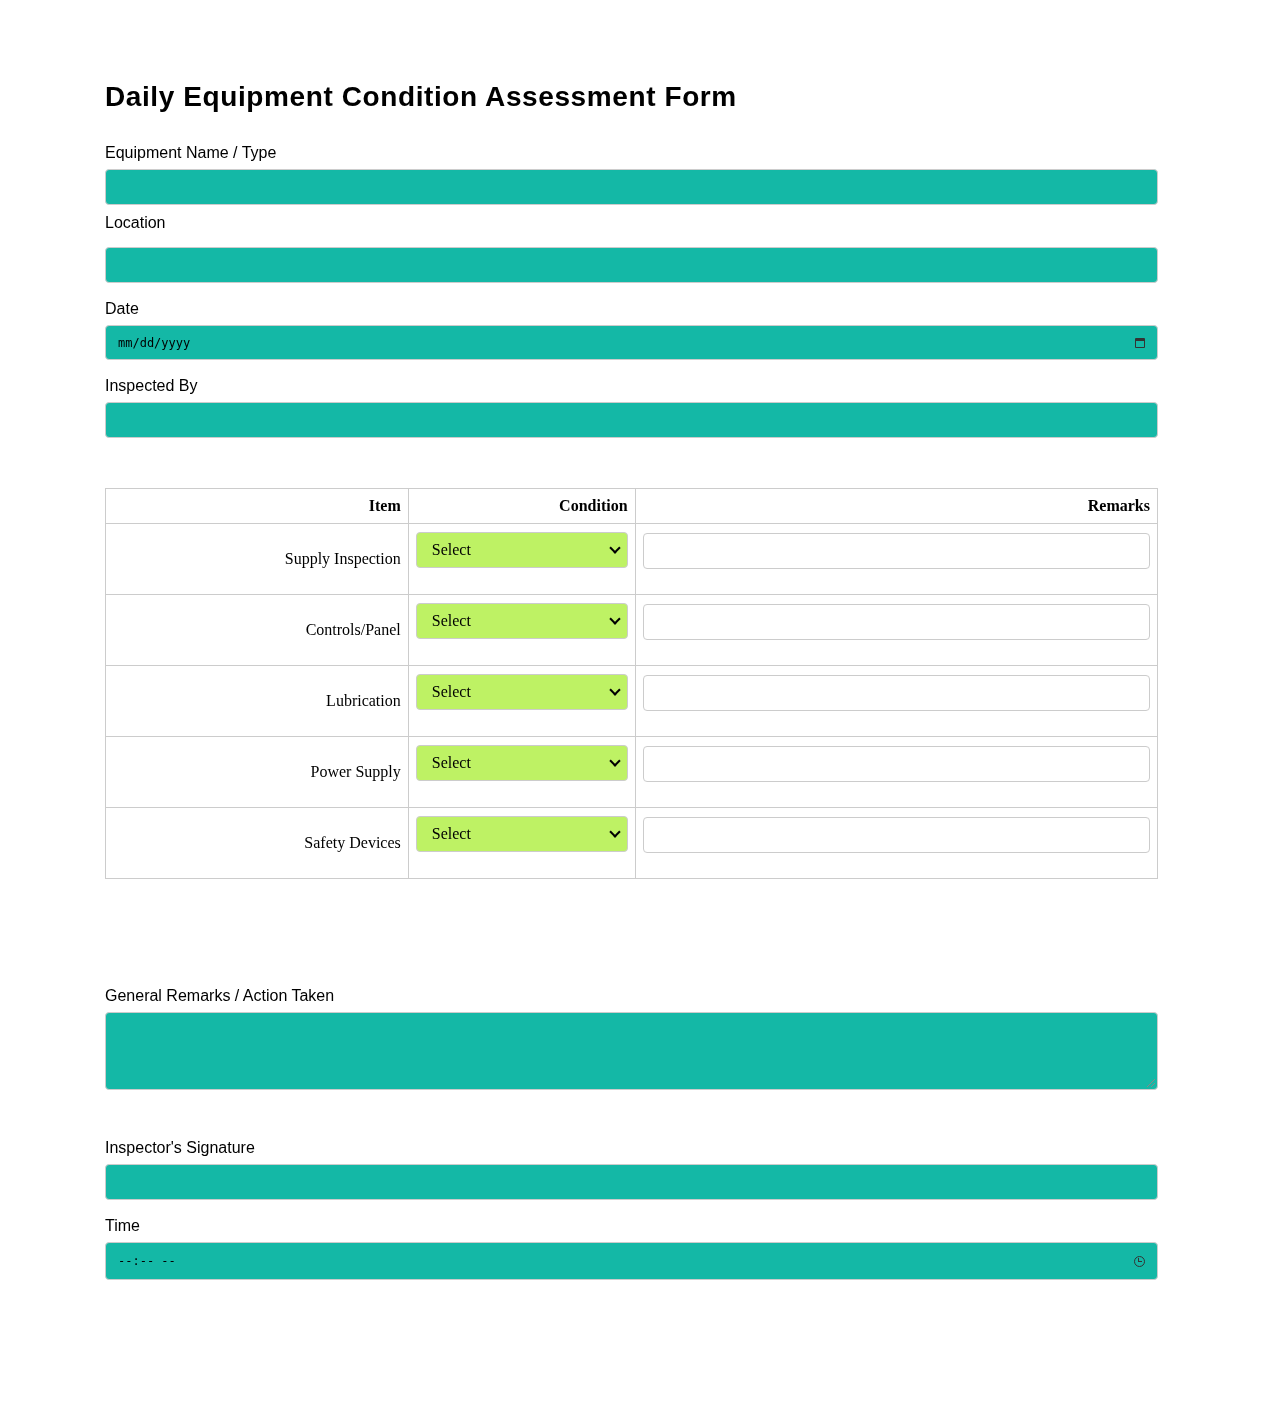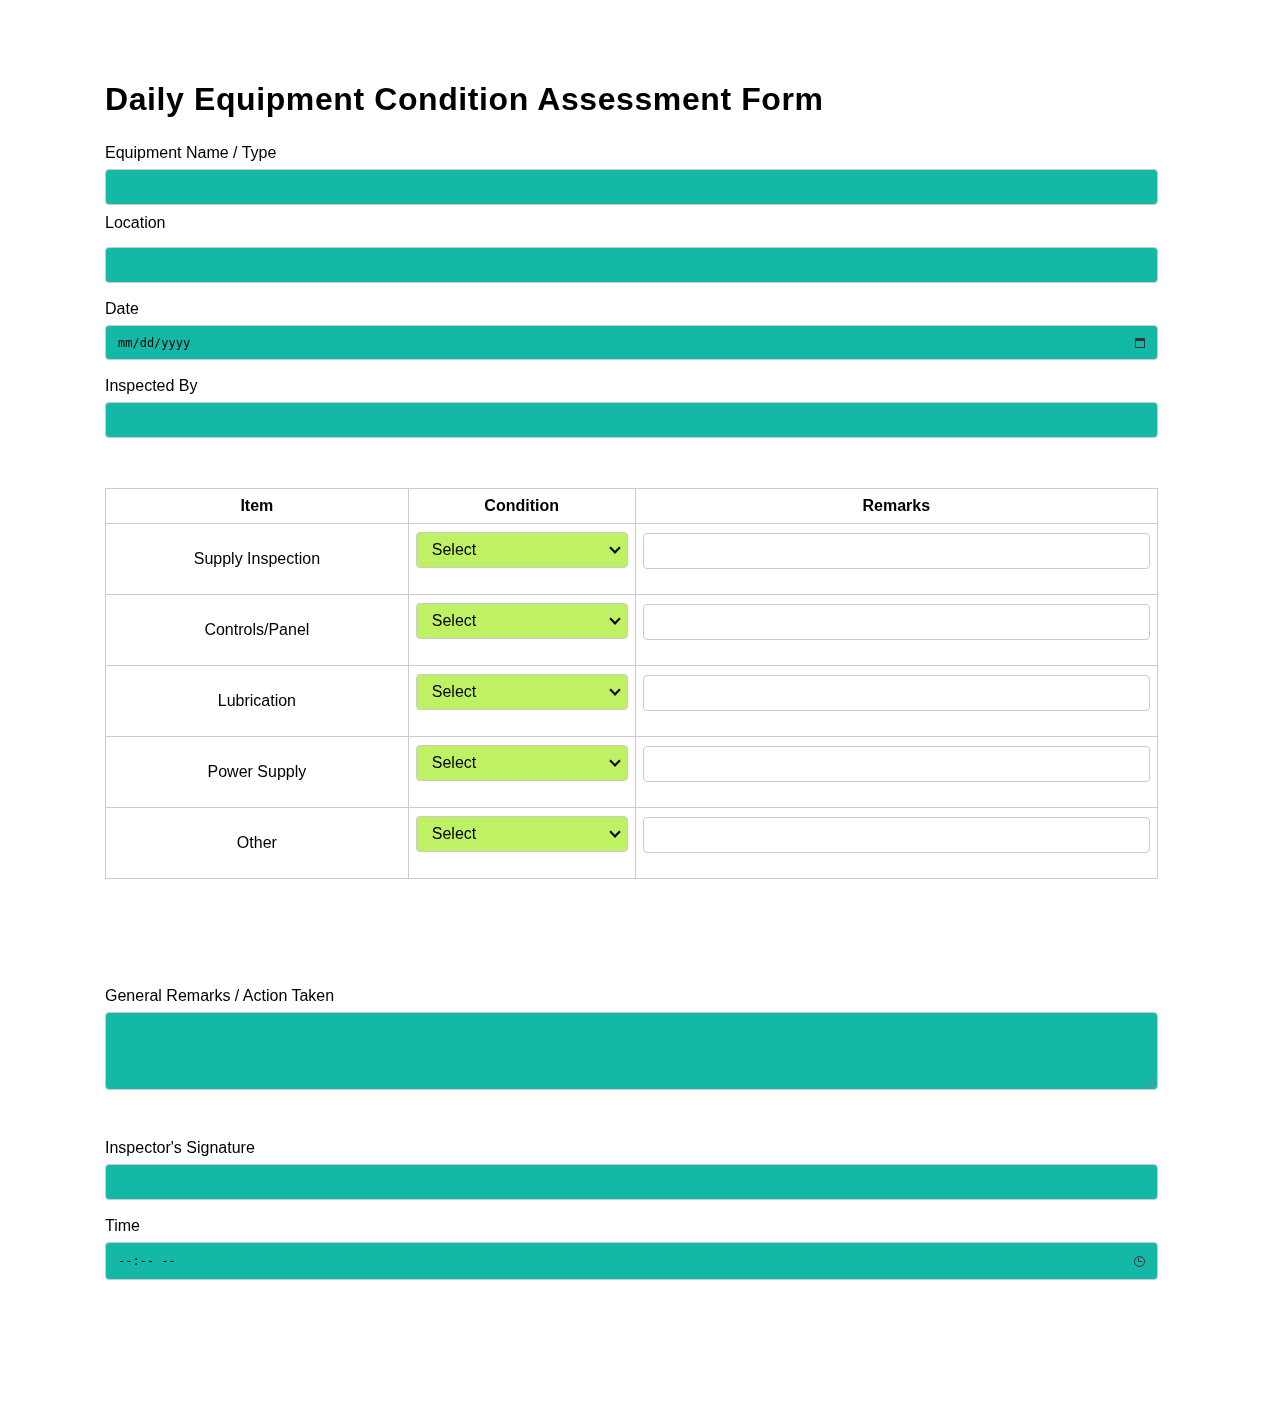--- a/index.html
+++ b/index.html
@@ -1,29 +1,29 @@
 <!DOCTYPE html>
 <html><head>
 <meta charset="utf-8">
 <style>
   html, body { margin: 0; padding: 0; background: #ffffff; }
   body { font-family: "Liberation Sans", sans-serif; color: #000; width: 1263px; height: 1414px; position: relative; }
   .container { position: absolute; left: 105px; top: 0; width: 1053px; }
-  h1 { position: absolute; top: 81px; left: 0; margin: 0; font-size: 32px; font-weight: bold; letter-spacing: 0.6px; white-space: nowrap; }
+  h1 { position: absolute; top: 81px; left: 0; margin: 0; font-size: 28px; font-weight: bold; letter-spacing: 0.6px; white-space: nowrap; }
   .label { position: absolute; left: 0; font-size: 16px; margin: 0; white-space: nowrap; }
   .field { position: absolute; left: 0; width: 1053px; box-sizing: border-box; border: 1px solid #cccccc; border-radius: 4px; background: #14b8a6; }
   .field.text { height: 36px; }
   .date-field, .time-field { display: flex; align-items: center; justify-content: space-between; padding: 0 12px 0 12px; font-family: "DejaVu Sans Mono", monospace; font-size: 12px; color: #000; }
   .time-field { height: 38px; }
   .date-field { height: 35px; }
   .cal-icon { width: 10px; height: 10px; border: 1.5px solid #333; border-top-width: 3px; border-radius: 1px; box-sizing: border-box; }
   .clock-icon { width: 11px; height: 11px; border: 1.5px solid #333; border-radius: 50%; box-sizing: border-box; position: relative; }
   .clock-icon::after { content: ""; position: absolute; left: 3px; top: 1px; width: 3px; height: 3px; border-left: 1.3px solid #333; border-bottom: 1.3px solid #333; }
   table { position: absolute; top: 488px; left: 0; width: 1053px; border-collapse: collapse; font-size: 16px; }
-  th, td { border: 1px solid #cccccc; text-align: center; vertical-align: top; }
+  th, td { border: 1px solid #cccccc; text-align: right; vertical-align: top; font-family: Liberation Serif, serif; }
   th { height: 34px; padding: 0 7px; vertical-align: middle; font-weight: bold; }
   td { height: 71px; padding: 0 7px; box-sizing: border-box; }
   td.item-cell { vertical-align: middle; }
   col.c1 { width: 303px; } col.c2 { width: 227px; } col.c3 { width: 523px; }
   .select { margin-top: 8px; height: 36px; box-sizing: border-box; border: 1px solid #cccccc; border-radius: 4px; display: flex; align-items: center; justify-content: space-between; padding: 0 6px 0 15px; background: #bef264; font-size: 16px; }
   .chev { width: 6px; height: 6px; border-right: 2px solid #000; border-bottom: 2px solid #000; transform: rotate(45deg); margin-top: -4px; margin-right: 2px; }
   .remark-input { margin-top: 9px; height: 36px; box-sizing: border-box; border: 1px solid #cccccc; border-radius: 4px; background: #fff; }
   .textarea { height: 78px; position: absolute; }
   .grip { position: absolute; right: 2px; bottom: 2px; width: 8px; height: 8px; background: linear-gradient(135deg, transparent 45%, #888 45%, #888 52%, transparent 52%, transparent 70%, #888 70%, #888 77%, transparent 77%); }
 </style>
@@ -104,21 +104,21 @@
             <div class="select">
               <span>Select</span>
               <span class="chev"></span>
             </div>
           </td>
         <td>
             <div class="remark-input"></div>
           </td>
       </tr>
       <tr>
-        <td class="item-cell">Other</td>
+        <td class="item-cell">Safety Devices</td>
         <td>
             <div class="select">
               <span>Select</span>
               <span class="chev"></span>
             </div>
           </td>
         <td>
             <div class="remark-input"></div>
           </td>
       </tr>

